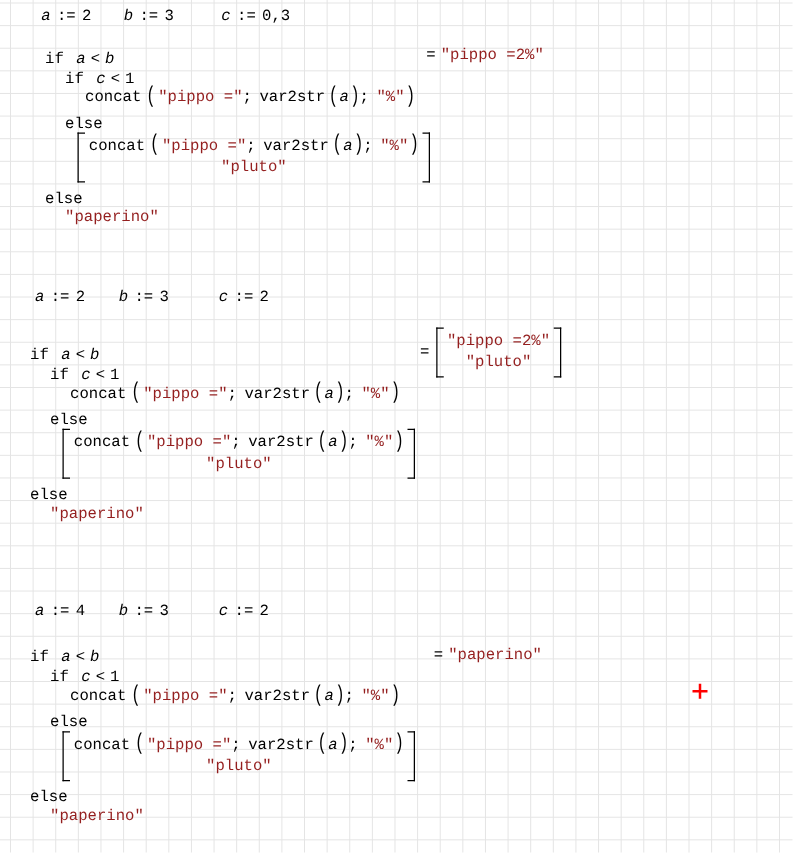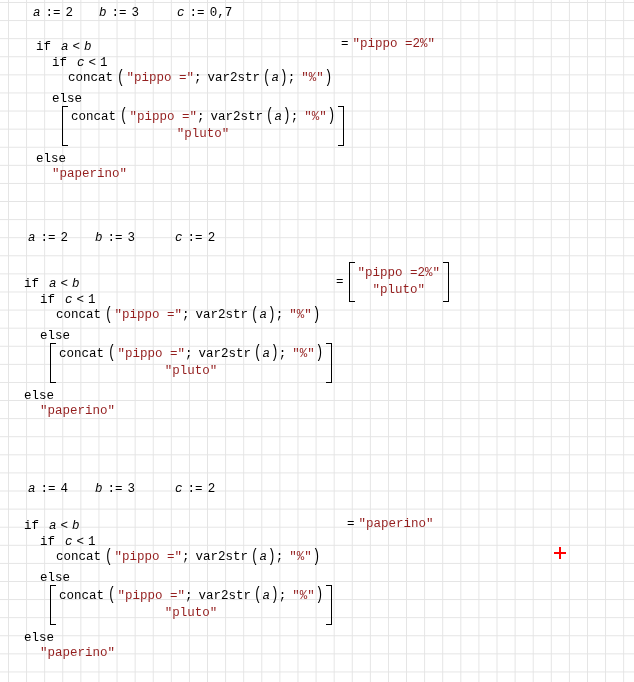--- a/index.html
+++ b/index.html
@@ -51,21 +51,21 @@
 
   <div class="line" style="left:33px;top:6px">
     <span class="var">a</span>
     <span class="g5">:=</span>
     <span class="num g5">2</span>
     <span class="var c26">b</span>
     <span class="g5">:=</span>
     <span class="num g5">3</span>
     <span class="var c38">c</span>
     <span class="g5">:=</span>
-    <span class="num g5">0,7</span>
+    <span class="num g5">0,3</span>
   </div>
 
   <div class="line" style="left:36px;top:40px">
     <span class="kw">if</span>
     <span class="var g10">a</span>
     <span class="g4">&lt;</span>
     <span class="var g4">b</span>
   </div>
   <div class="line" style="left:52px;top:56px">
     <span class="kw">if</span>

